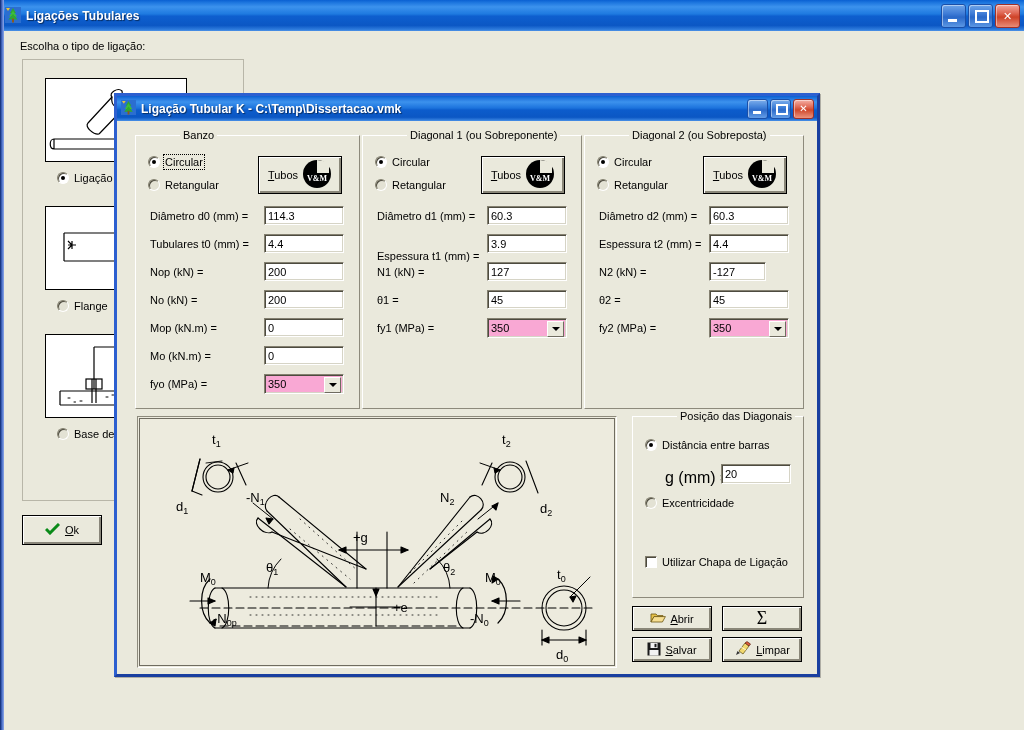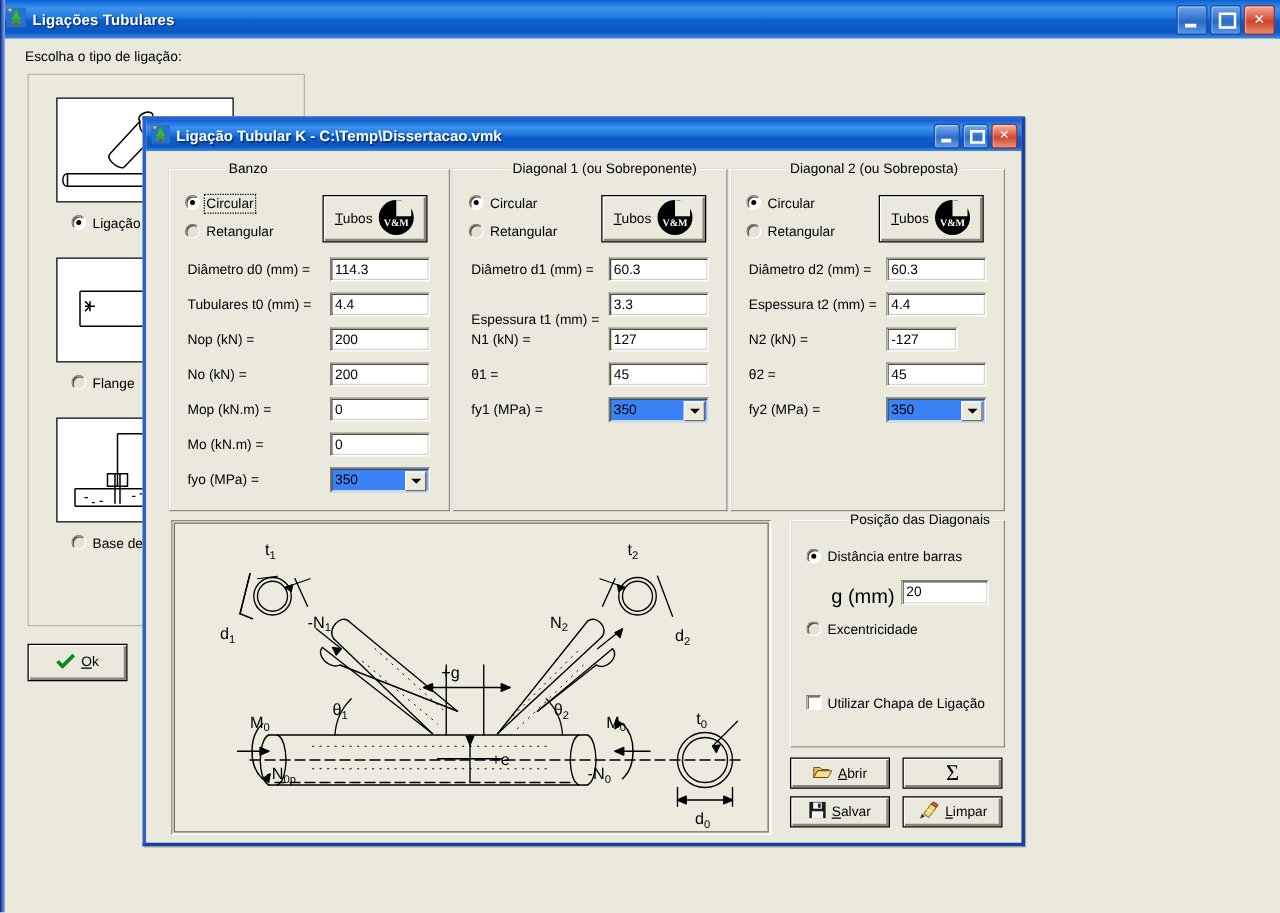--- a/index.html
+++ b/index.html
@@ -88,21 +88,21 @@
     border-color:#8D8A7C #FFFFFF #FFFFFF #8D8A7C;}
   .gbox .gin{position:absolute;left:-1px;top:-1px;right:-1px;bottom:-1px;
     border:1px solid;border-color:#FFFFFF #8D8A7C #8D8A7C #FFFFFF;pointer-events:none;}
   .gtitle{position:absolute;top:-7px;left:8px;background:#EAE9DC;padding:0 3px;font-size:11px;margin-left:36px;}
 
   .fld-row{position:absolute;font-size:11px;}
   .tbox{position:absolute;background:#FFFFFF;box-sizing:border-box;
     border:1px solid;border-color:#848070 #FFFFFF #FFFFFF #848070;
     box-shadow:inset 1px 1px 0 #4D4B3F, inset -1px -1px 0 #D6D4C6;
     font-size:11px;padding:2px 0 0 3px;color:#000;line-height:14px;}
-  .combo{position:absolute;background:#3b82f6;box-sizing:border-box;
+  .combo{position:absolute;background:#f9a8d4;box-sizing:border-box;
     border:1px solid;border-color:#848070 #FFFFFF #FFFFFF #848070;
     box-shadow:inset 1px 1px 0 #4D4B3F, inset -1px -1px 0 #D6D4C6;
     font-size:11px;padding:2px 0 0 3px;color:#000;line-height:14px;}
   .combo .arrowbtn{position:absolute;right:2px;top:2px;width:15px;height:14px;
     background:#EAE9DC;border:1px solid;
     border-color:#FFFFFF #6F6C60 #6F6C60 #FFFFFF;
     display:flex;align-items:center;justify-content:center;}
   .combo .arrowbtn i{display:block;width:0;height:0;border-left:4px solid transparent;
     border-right:4px solid transparent;border-top:4px solid #000;}
 
@@ -321,21 +321,21 @@
                 <path d="M15 1 L27 3 L27 14 L15 14 Z" fill="#EAE9DC"></path>
                 <text x="15" y="22" font-family="Liberation Serif,serif" font-size="8" font-weight="bold" fill="#fff" text-anchor="middle">V&amp;M</text>
               </svg>
             </span>
           </div>
 
           <div class="fld-row" style="left:14px;top:74px;">Diâmetro d1 (mm) =</div>
           <div class="tbox" style="left:124px;top:70px;width:80px;height:19px;">60.3</div>
 
           <div class="fld-row" style="left:14px;top:102px;margin-top:12px;">Espessura t1 (mm) =</div>
-          <div class="tbox" style="left:124px;top:98px;width:80px;height:19px;">3.3</div>
+          <div class="tbox" style="left:124px;top:98px;width:80px;height:19px;">3.9</div>
 
           <div class="fld-row" style="left:14px;top:130px;">N1 (kN) =</div>
           <div class="tbox" style="left:124px;top:126px;width:80px;height:19px;">127</div>
 
           <div class="fld-row" style="left:14px;top:158px;">θ1 =</div>
           <div class="tbox" style="left:124px;top:154px;width:80px;height:19px;">45</div>
 
           <div class="fld-row" style="left:14px;top:186px;">fy1 (MPa) =</div>
           <div class="combo" style="left:124px;top:182px;width:80px;height:20px;">
             <span>350</span>

